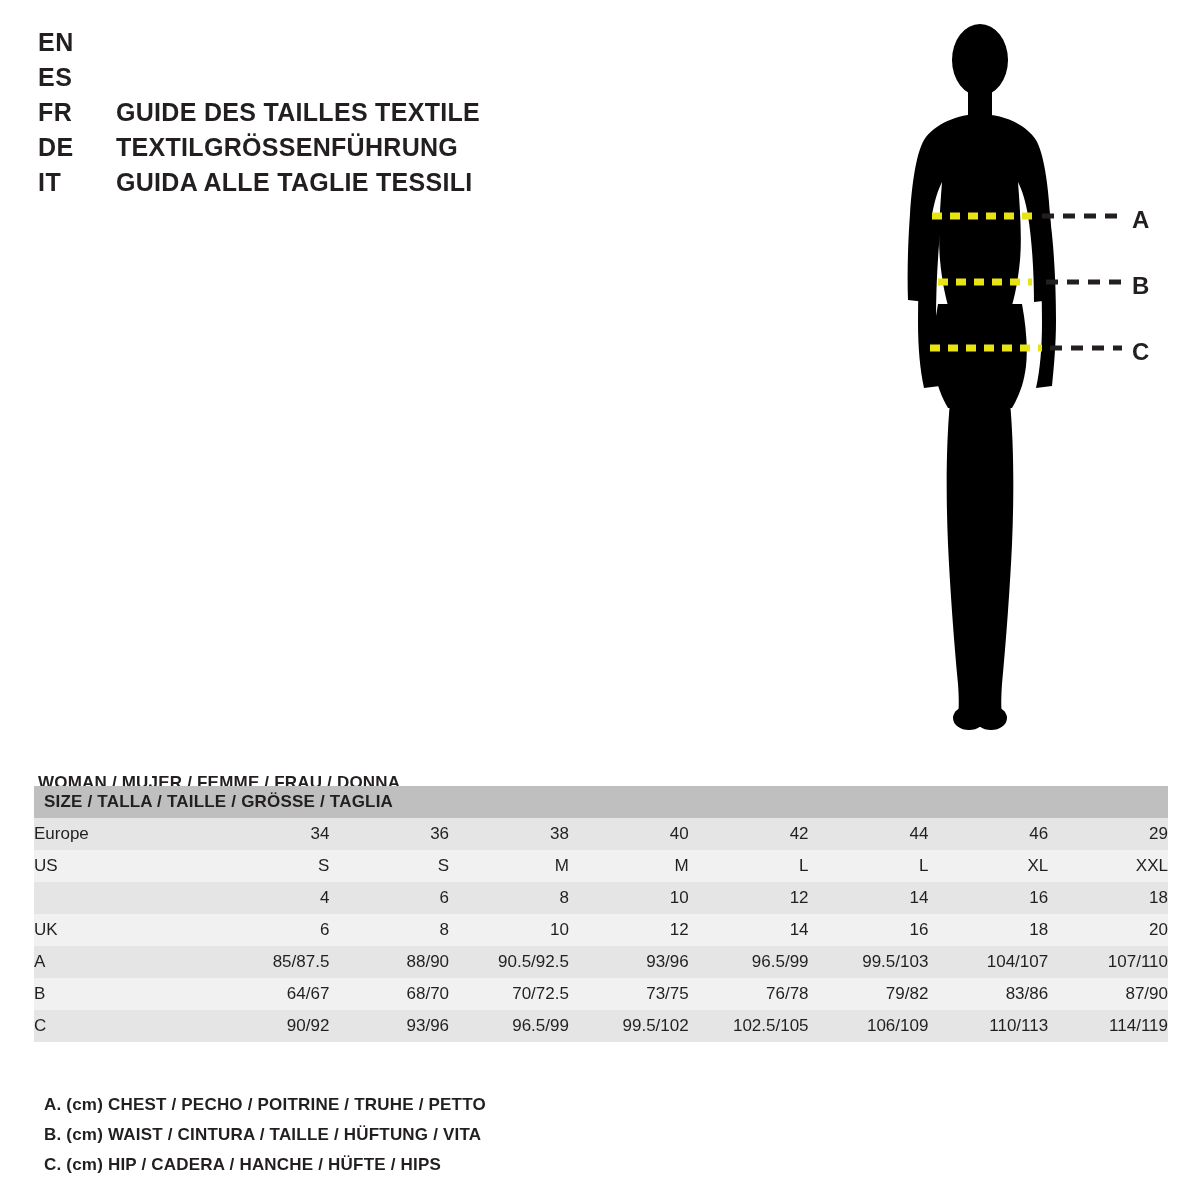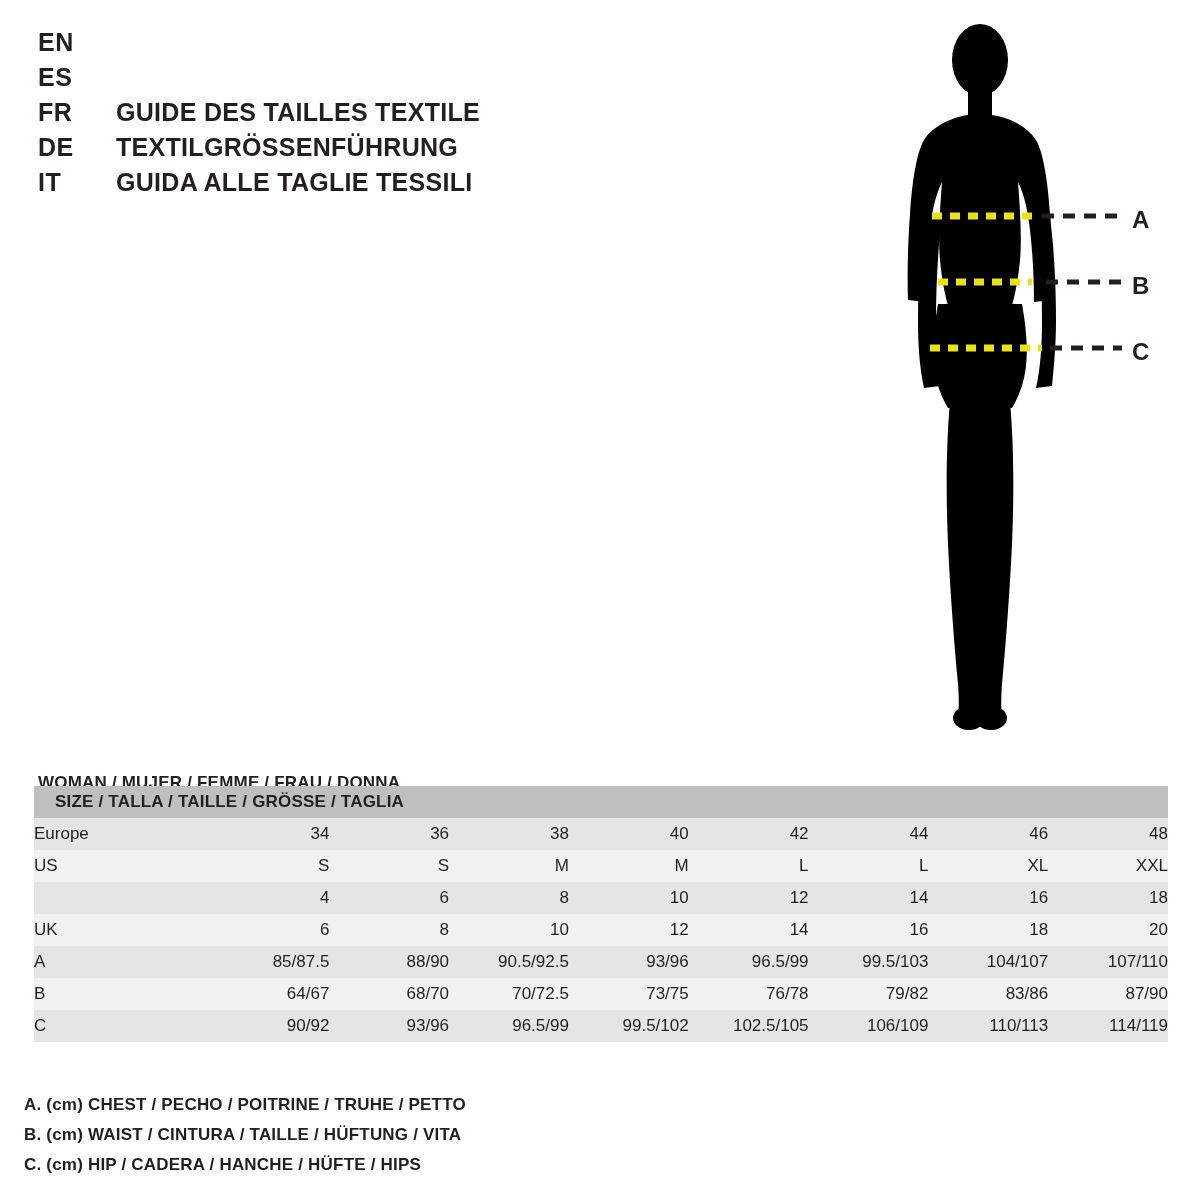--- a/index.html
+++ b/index.html
@@ -92,42 +92,42 @@
     padding: 0;
     height: 32px;
     font-weight: normal;
     color: #231f20;
   }
   tr.header-row {
     background: #bfbfbf;
   }
   tr.header-row th {
     text-align: left;
-    padding-left: 21px;
+    padding-left: 10px;
     font-weight: bold;
     font-size: 17px;
     letter-spacing: 0.2px;
   }
   tr.shade-light { background: #f1f1f1; }
   tr.shade-white { background: #e5e5e5; }
   td.row-label {
     text-align: left;
     padding-left: 10px;
     width: 176px;
   }
   td.val {
     text-align: right;
     width: 120px;
   }
 
   
   .footnotes {
     position: absolute;
     top: 1090px;
-    left: 24px;
+    left: 44px;
     width: 900px;
   }
   .footnote {
     font-size: 17px;
     font-weight: bold;
     letter-spacing: 0.2px;
     color: #231f20;
     height: 30px;
     line-height: 30px;
     white-space: nowrap;
@@ -252,21 +252,21 @@
   <tbody>
     <tr class="shade-white">
       <td class="row-label">Europe</td>
       <td class="val">34</td>
       <td class="val">36</td>
       <td class="val">38</td>
       <td class="val">40</td>
       <td class="val">42</td>
       <td class="val">44</td>
       <td class="val">46</td>
-      <td class="val">48</td>
+      <td class="val">29</td>
     </tr>
     <tr class="shade-light">
       <td class="row-label">US</td>
       <td class="val">S</td>
       <td class="val">S</td>
       <td class="val">M</td>
       <td class="val">M</td>
       <td class="val">L</td>
       <td class="val">L</td>
       <td class="val">XL</td>

